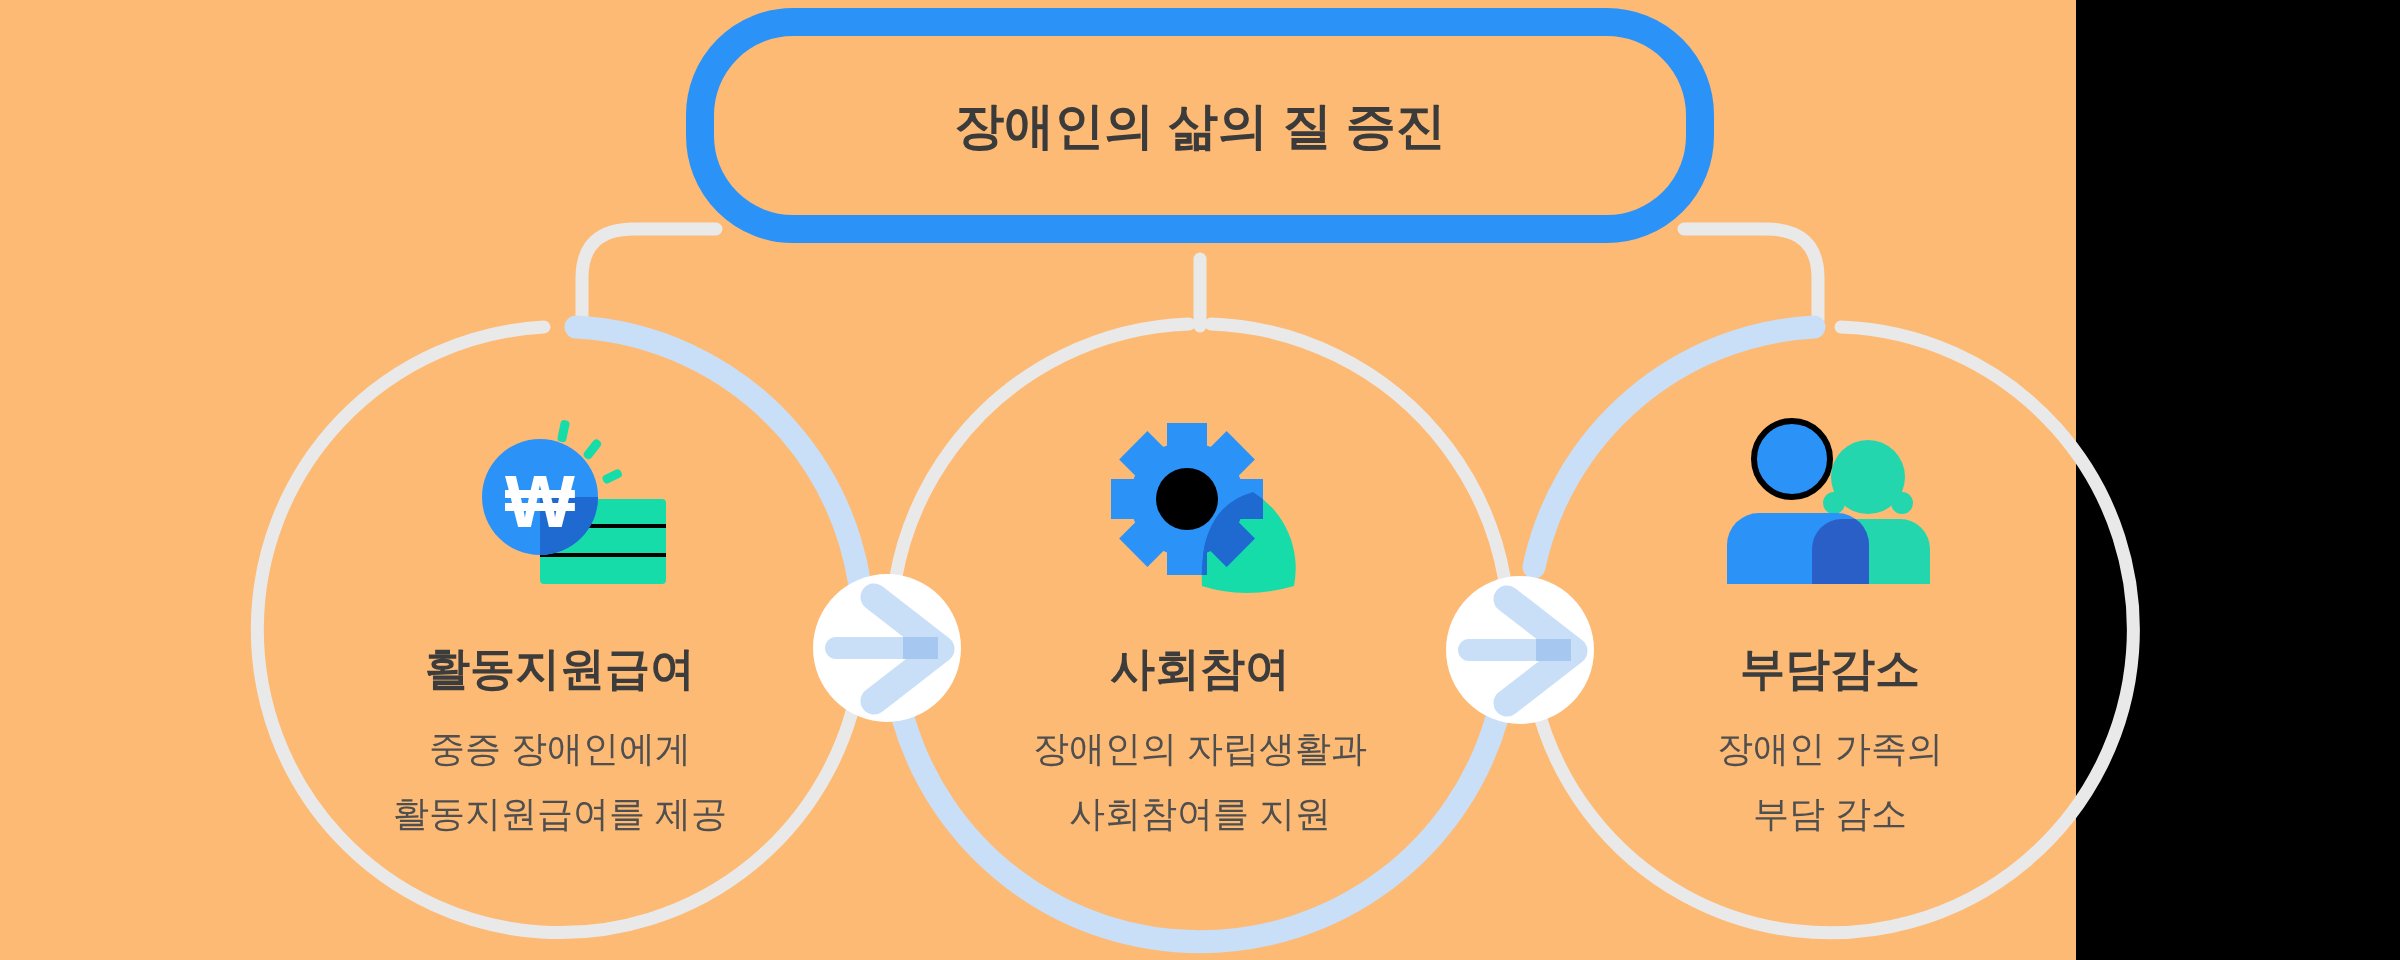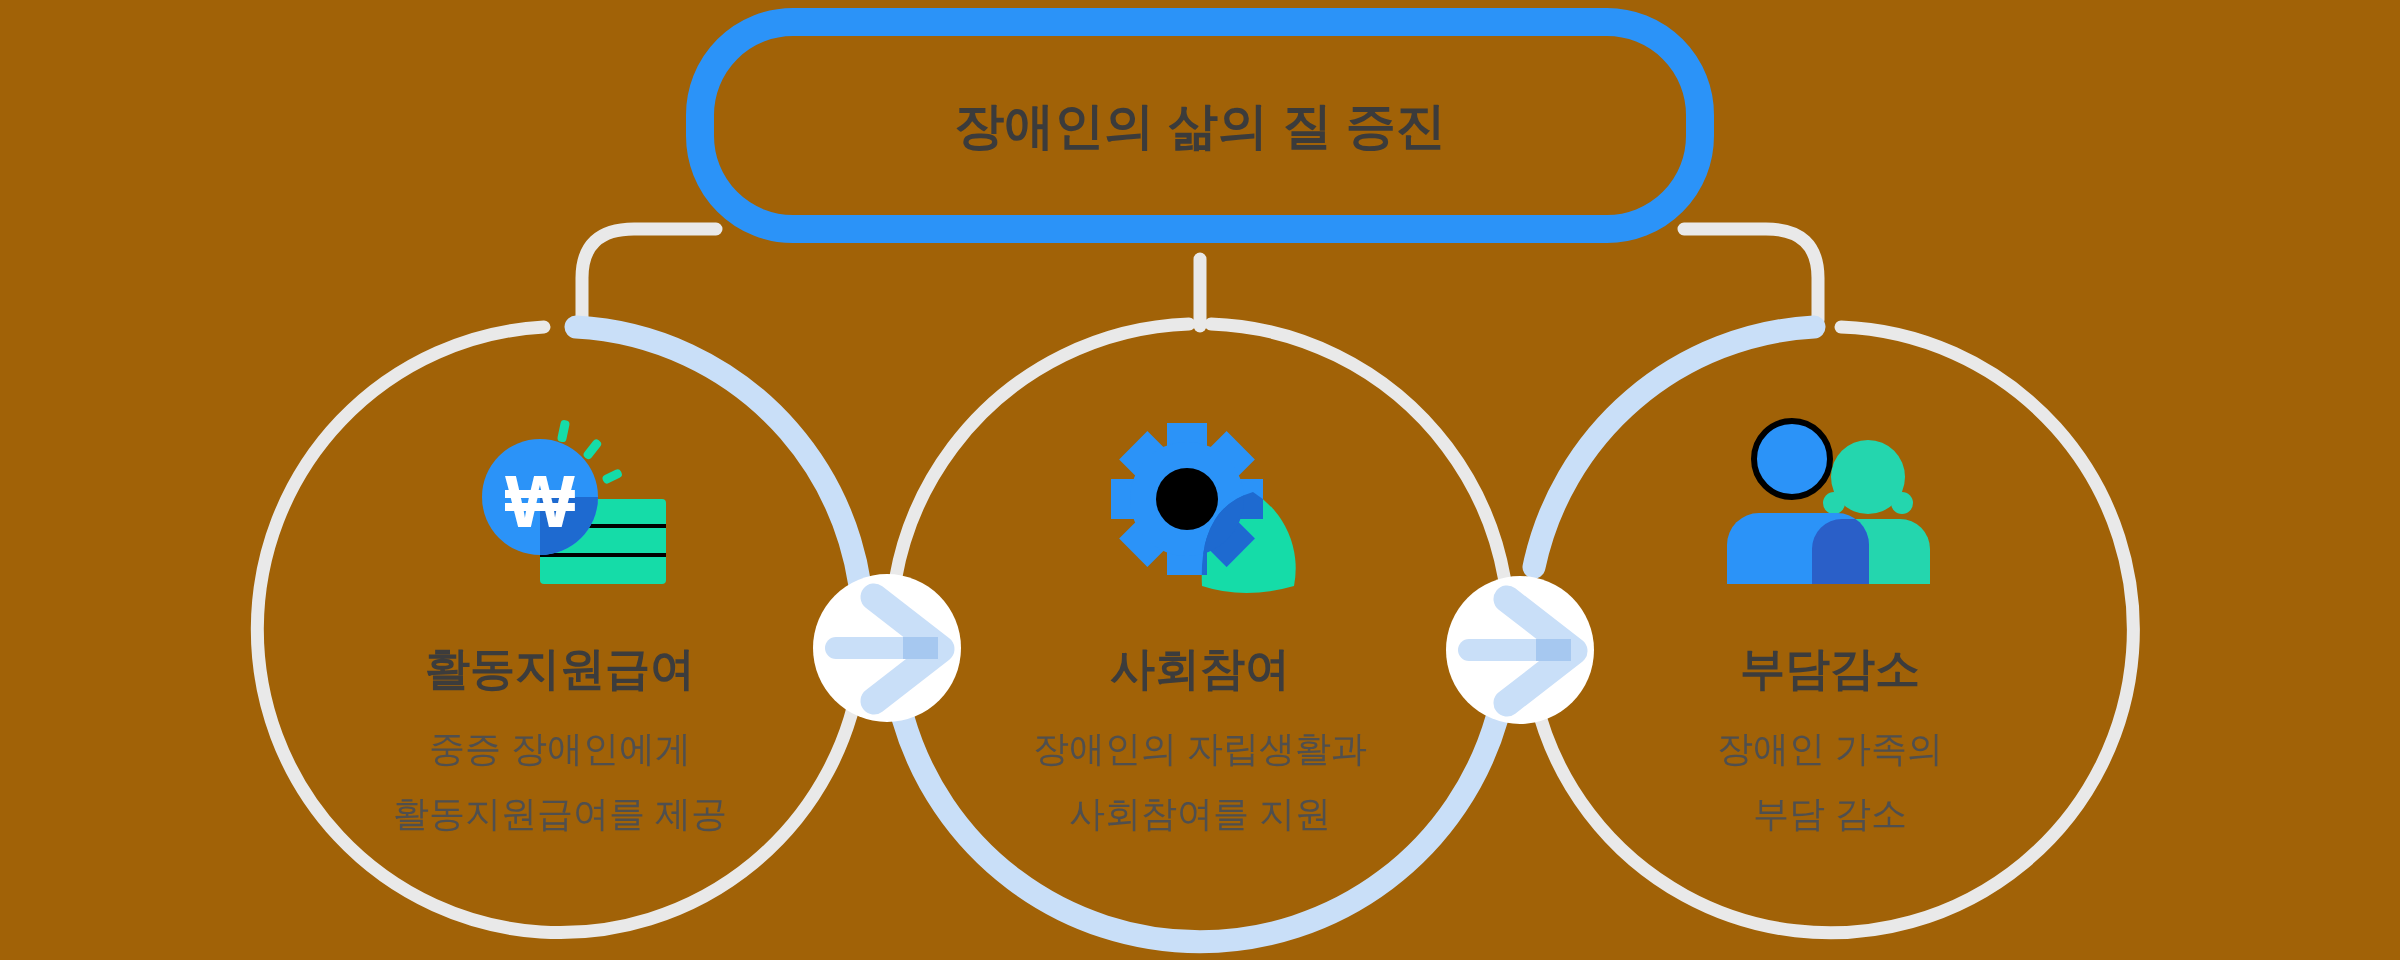--- a/index.html
+++ b/index.html
@@ -6,23 +6,23 @@
     margin: 0;
     padding: 0;
     background: #000000;
     width: 2400px;
     height: 960px;
     overflow: hidden;
     font-family: "Liberation Sans", sans-serif;
   }
   .stage {
     position: relative;
-    width: 2400px;
+    width: 2076px;
     height: 960px;
-    background: #a16207;
+    background: #fdba74;
   }
   svg { display: block; }
   text {
     font-family: "Liberation Sans", "DejaVu Sans", sans-serif;
   }
   .banner-title {
     font-size: 50px;
     font-weight: 700;
     fill: #3b3b3b;
   }

